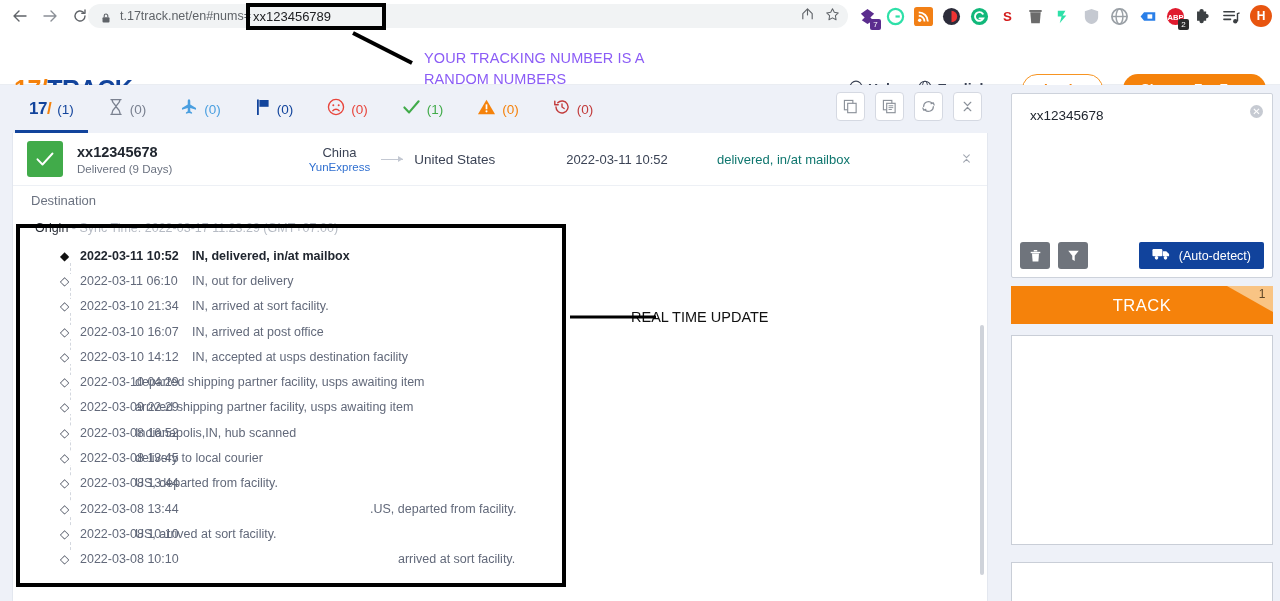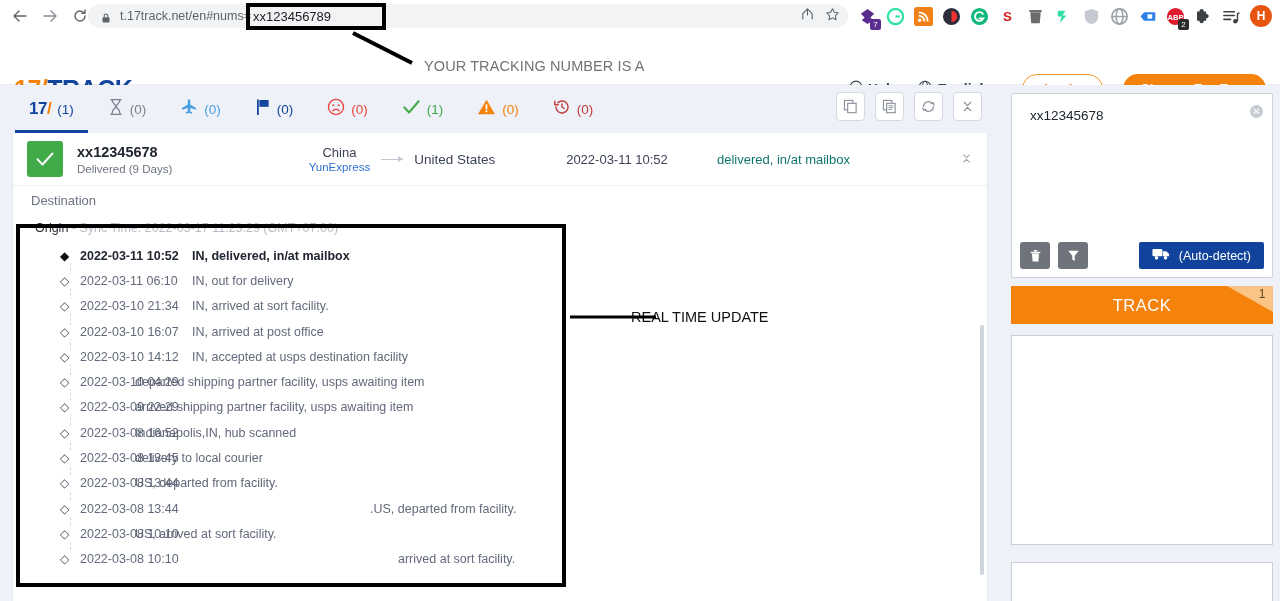--- a/index.html
+++ b/index.html
@@ -211,21 +211,21 @@
     position: absolute; left: 6px; top: 477px; width: 262px; height: 120px;
     border: 1px solid #c9ced7; background: #fff;
   }
 
   
   .anno-url-box {
     position: absolute; left: 246px; top: 3px; width: 140px; height: 27px;
     border: 4px solid #000; background: transparent; z-index: 40;
   }
   .anno-text-1 {
-    position: absolute; left: 424px; top: 56px; font-size: 14.5px; color: #737373;
+    position: absolute; left: 424px; top: 48px; font-size: 14.5px; color: #8b5cf6;
     line-height: 21px; z-index: 40; letter-spacing: 0.1px;
   }
   .anno-text-2 {
     position: absolute; left: 631px; top: 309px; font-size: 14.5px; color: #111; z-index: 40;
   }
   .anno-box-events {
     position: absolute; left: 16px; top: 224px; width: 550px; height: 363px;
     border: 4px solid #000; z-index: 39; pointer-events: none;
   }
   .anno-svg { position: absolute; left: 0; top: 0; width: 1280px; height: 601px; z-index: 41; pointer-events: none; }
@@ -654,20 +654,21 @@
 
       <div class="ad-box-1"></div>
       <div class="ad-box-2"></div>
     </div>
   </div>
 
   <div class="anno-url-box"></div>
   <div class="anno-box-events"></div>
   <div class="anno-text-1">
     <div>YOUR TRACKING NUMBER IS A</div>
+    <div>RANDOM NUMBERS</div>
   </div>
   <div class="anno-text-2">REAL TIME UPDATE</div>
   <svg class="anno-svg">
     <line x1="353" y1="33" x2="412" y2="63" stroke="#000" stroke-width="4"></line>
     <line x1="570" y1="317" x2="656" y2="317" stroke="#000" stroke-width="3"></line>
   </svg>
 
 </div>
 
 </body></html>

